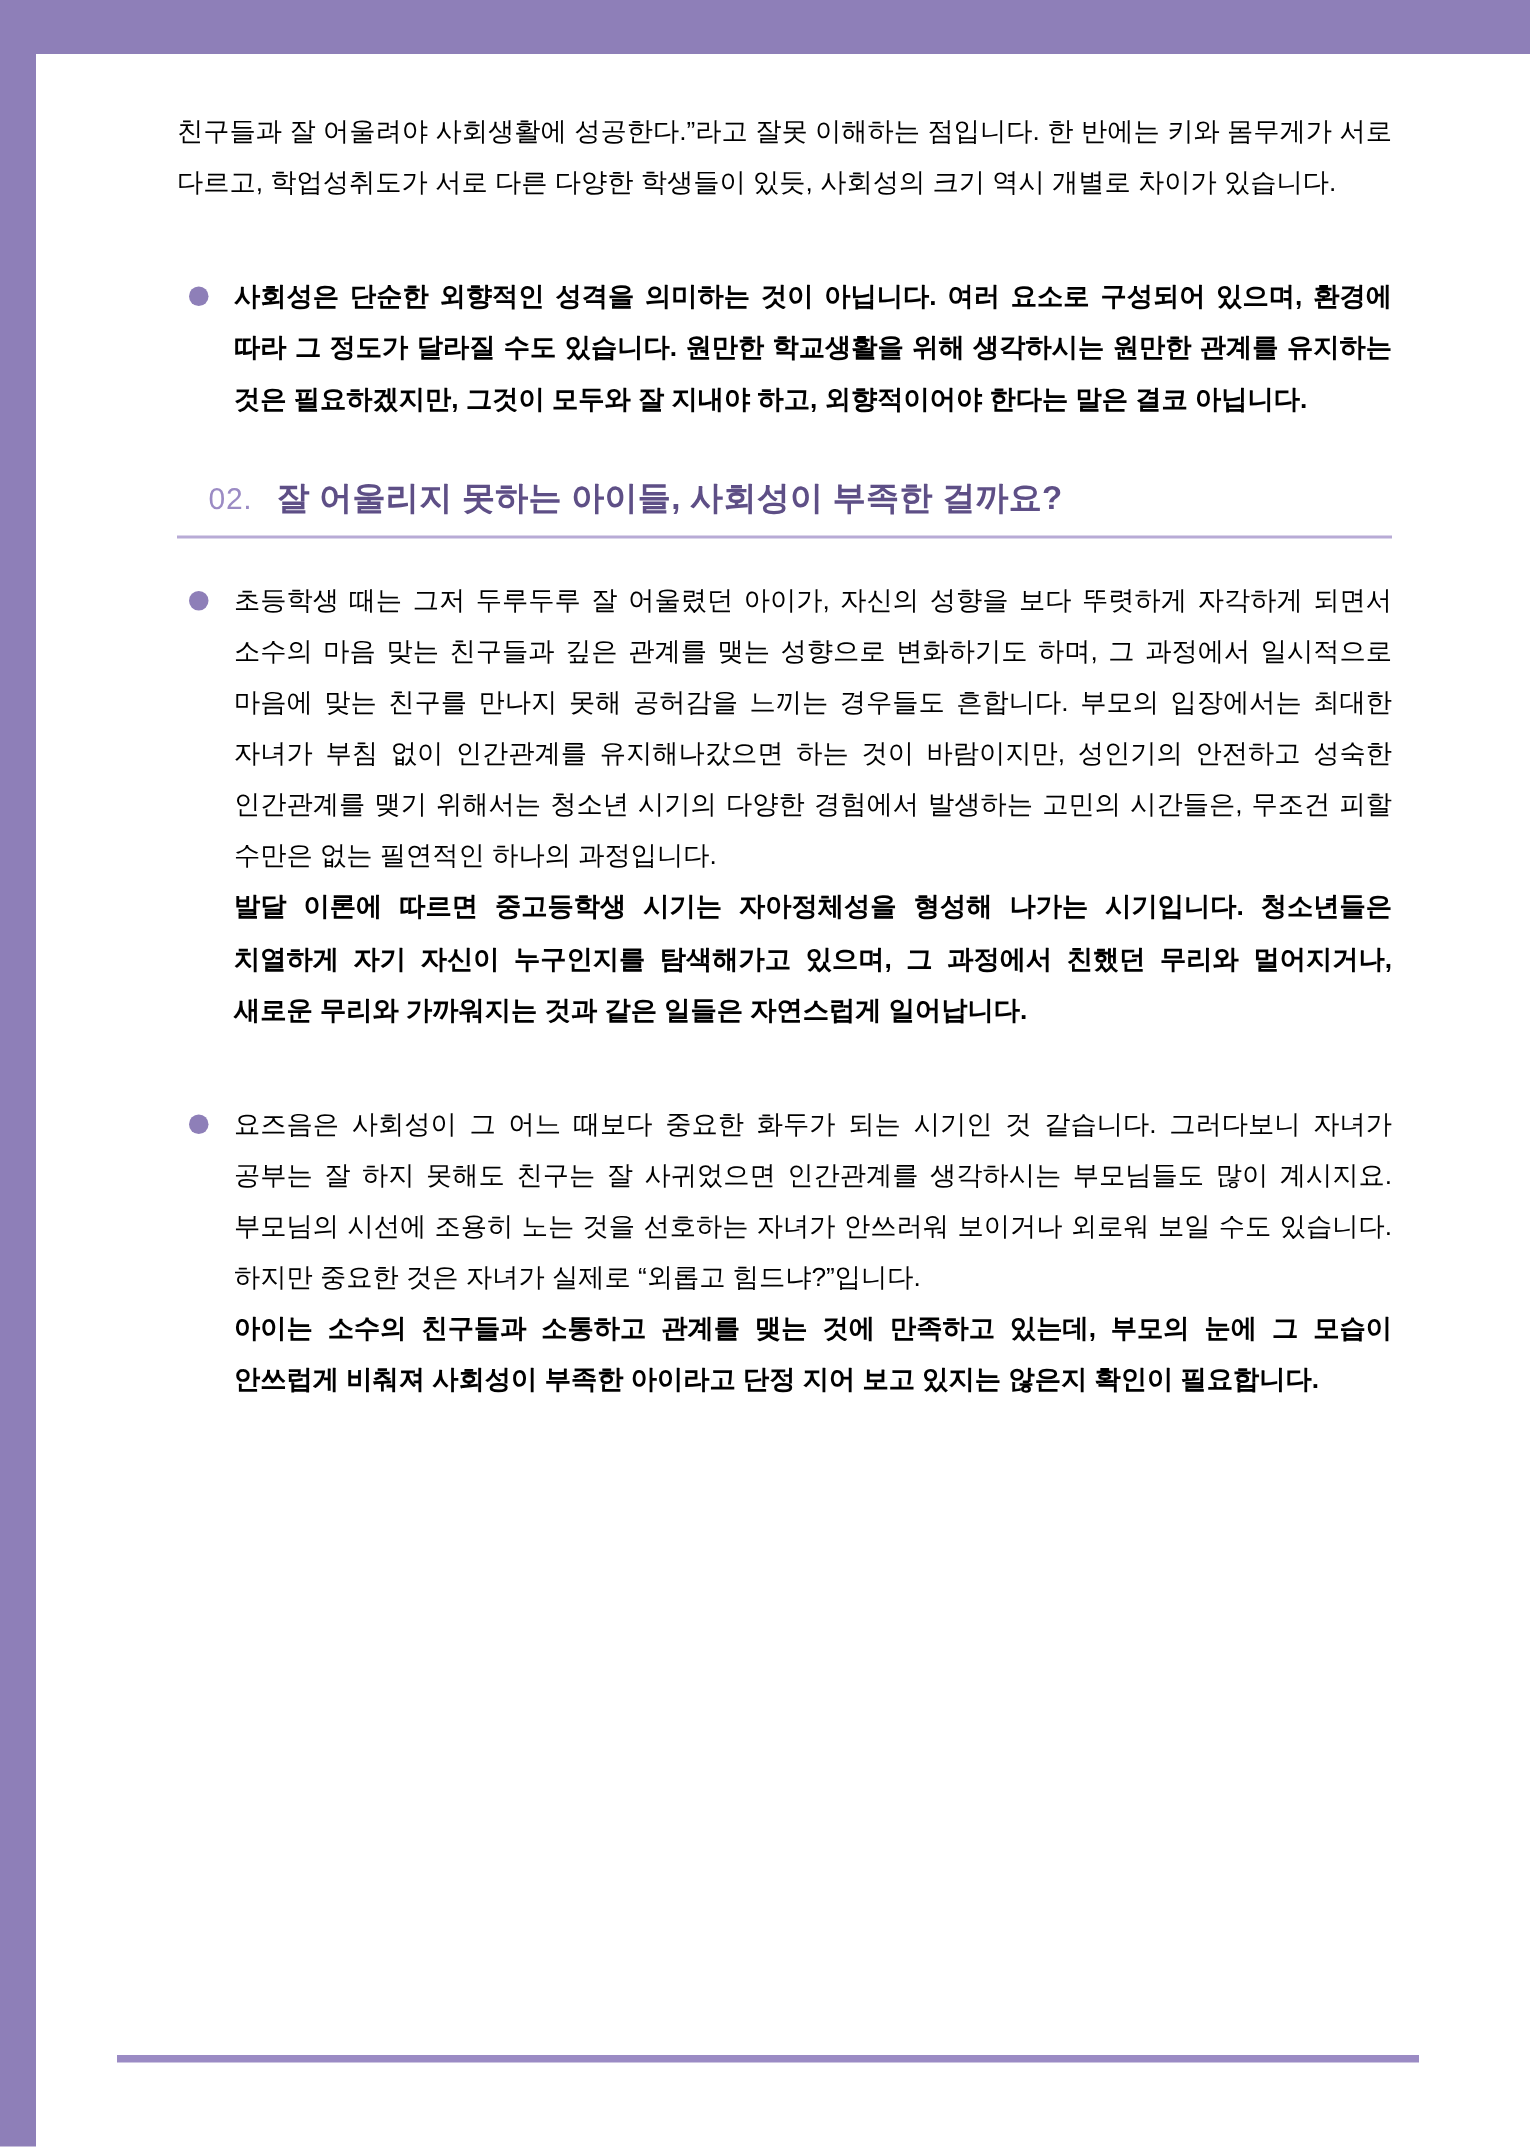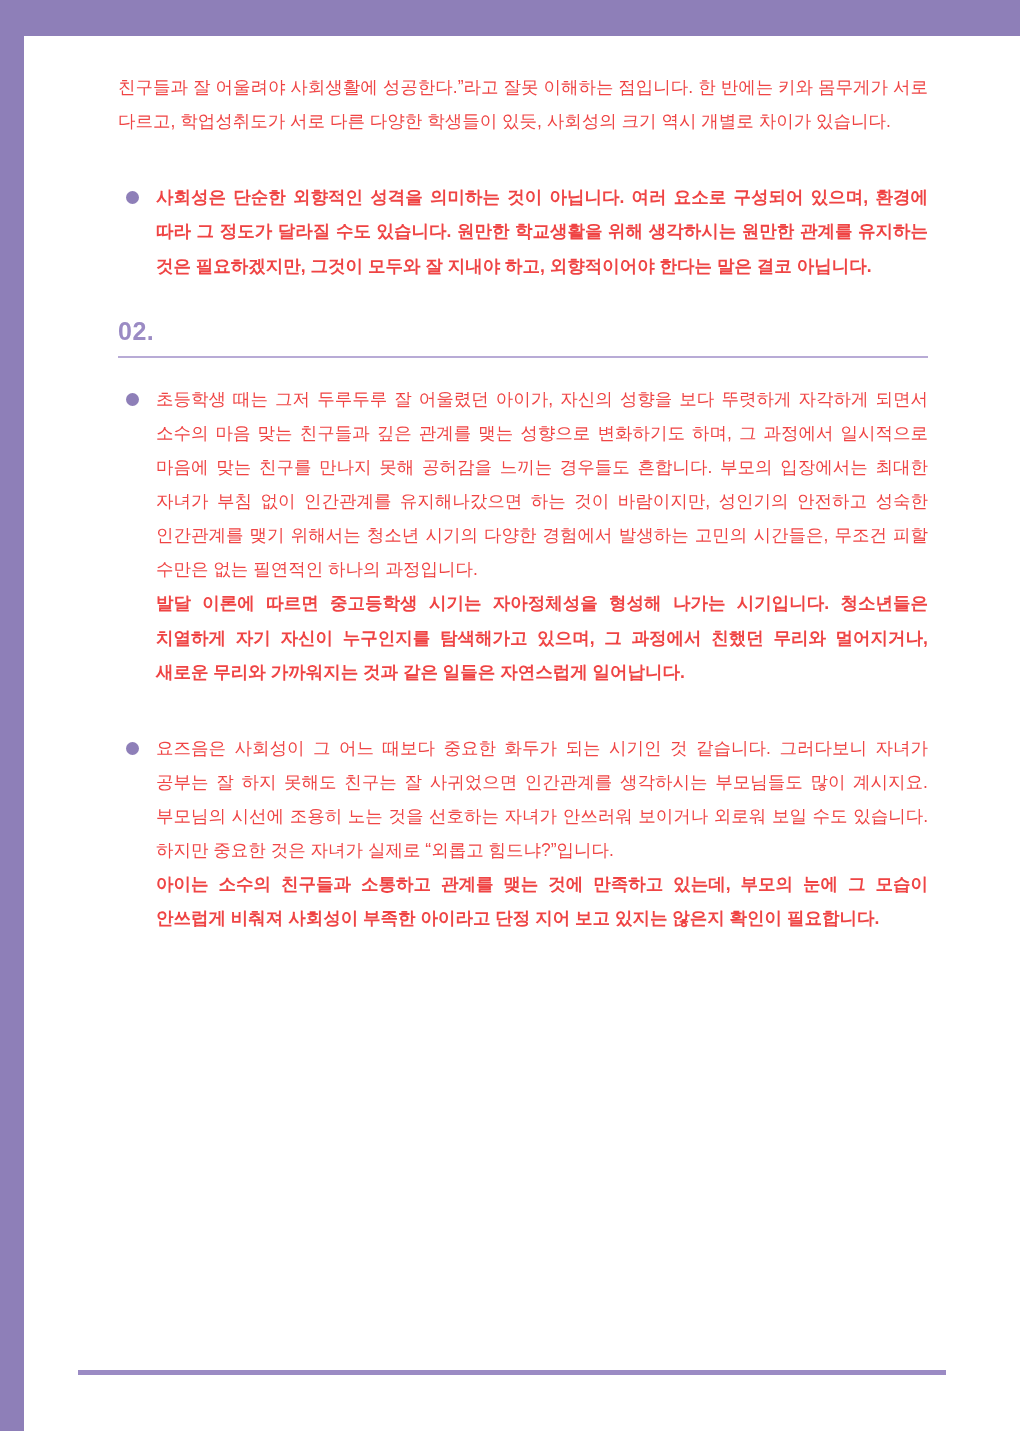--- a/index.html
+++ b/index.html
@@ -49,21 +49,21 @@
     position: absolute;
     left: 118px;
     top: 70px;
     width: 810px;
   }
 
   p.para {
     margin: 0;
     font-size: 17.5px;
     line-height: 1.95;
-    color: #ef4444;
+    color: #000000;
     text-align: justify;
     text-justify: inter-character;
     word-break: keep-all;
   }
 
   .block {
     position: relative;
     margin-bottom: 16px;
   }
 
@@ -89,24 +89,25 @@
   .section-head {
     margin-top: 34px;
     margin-bottom: 10px;
     position: relative;
     padding-left: 0px;
     display: flex;
     align-items: baseline;
     gap: 16px;
   }
   .section-num {
-    font-size: 25px;
-    font-weight: bold;
+    font-size: 20px;
+    font-weight: normal;
     color: #9b8bc4;
     letter-spacing: 0.5px;
+    margin-left: 21px;
   }
   .section-title {
     font-size: 22px;
     font-weight: bold;
     color: #5e4f86;
     letter-spacing: 0.2px;
     word-break: keep-all;
   }
   .section-rule {
     width: 100%;
@@ -134,20 +135,21 @@
 
     <div class="spacer-lg"></div>
 
     <div class="block bulleted">
       <span class="bullet-dot"></span>
       <p class="para bold">사회성은 단순한 외향적인 성격을 의미하는 것이 아닙니다. 여러 요소로 구성되어 있으며, 환경에 따라 그 정도가 달라질 수도 있습니다. 원만한 학교생활을 위해 생각하시는 원만한 관계를 유지하는 것은 필요하겠지만, 그것이 모두와 잘 지내야 하고, 외향적이어야 한다는 말은 결코 아닙니다.</p>
     </div>
 
     <div class="section-head">
       <span class="section-num">02.</span>
+      <span class="section-title">잘 어울리지 못하는 아이들, 사회성이 부족한 걸까요?</span>
     </div>
     <div class="section-rule"></div>
 
     <div class="block bulleted">
       <span class="bullet-dot"></span>
       <p class="para">초등학생 때는 그저 두루두루 잘 어울렸던 아이가, 자신의 성향을 보다 뚜렷하게 자각하게 되면서 소수의 마음 맞는 친구들과 깊은 관계를 맺는 성향으로 변화하기도 하며, 그 과정에서 일시적으로 마음에 맞는 친구를 만나지 못해 공허감을 느끼는 경우들도 흔합니다. 부모의 입장에서는 최대한 자녀가 부침 없이 인간관계를 유지해나갔으면 하는 것이 바람이지만, 성인기의 안전하고 성숙한 인간관계를 맺기 위해서는 청소년 시기의 다양한 경험에서 발생하는 고민의 시간들은, 무조건 피할 수만은 없는 필연적인 하나의 과정입니다.</p>
       <p class="para bold">발달 이론에 따르면 중고등학생 시기는 자아정체성을 형성해 나가는 시기입니다. 청소년들은 치열하게 자기 자신이 누구인지를 탐색해가고 있으며, 그 과정에서 친했던 무리와 멀어지거나, 새로운 무리와 가까워지는 것과 같은 일들은 자연스럽게 일어납니다.</p>
     </div>
 
     <div class="spacer-lg"></div>

